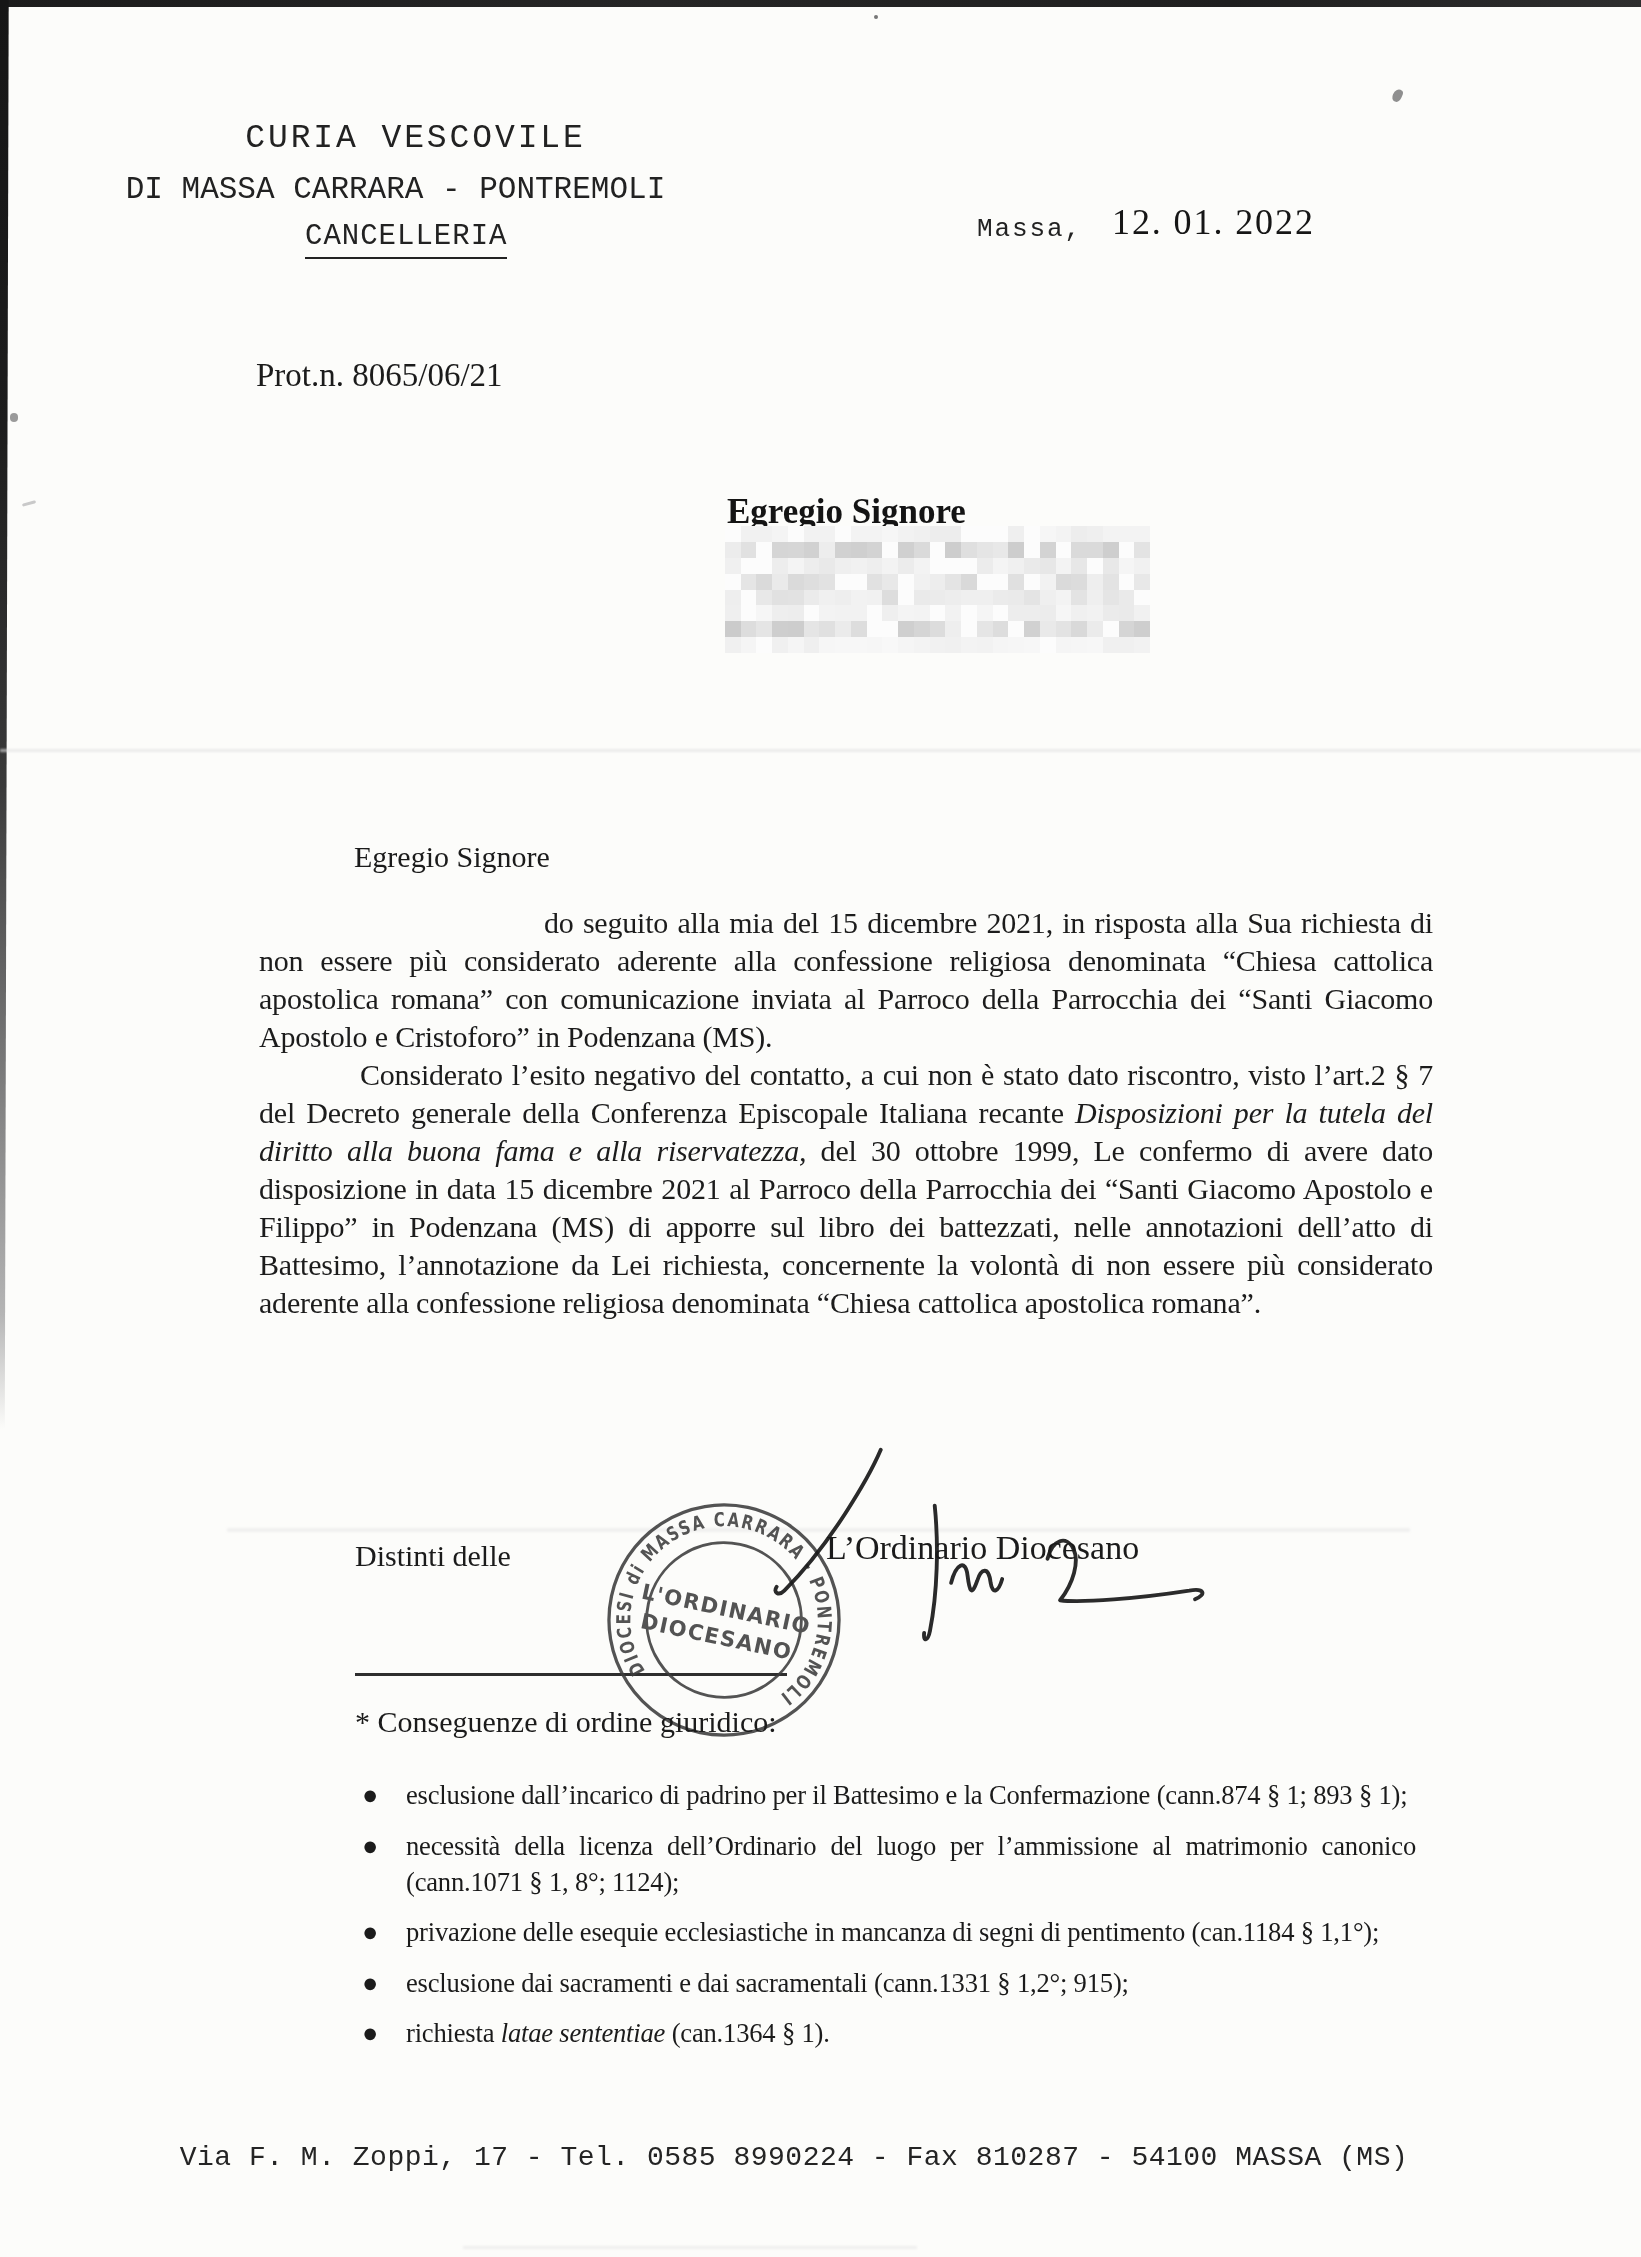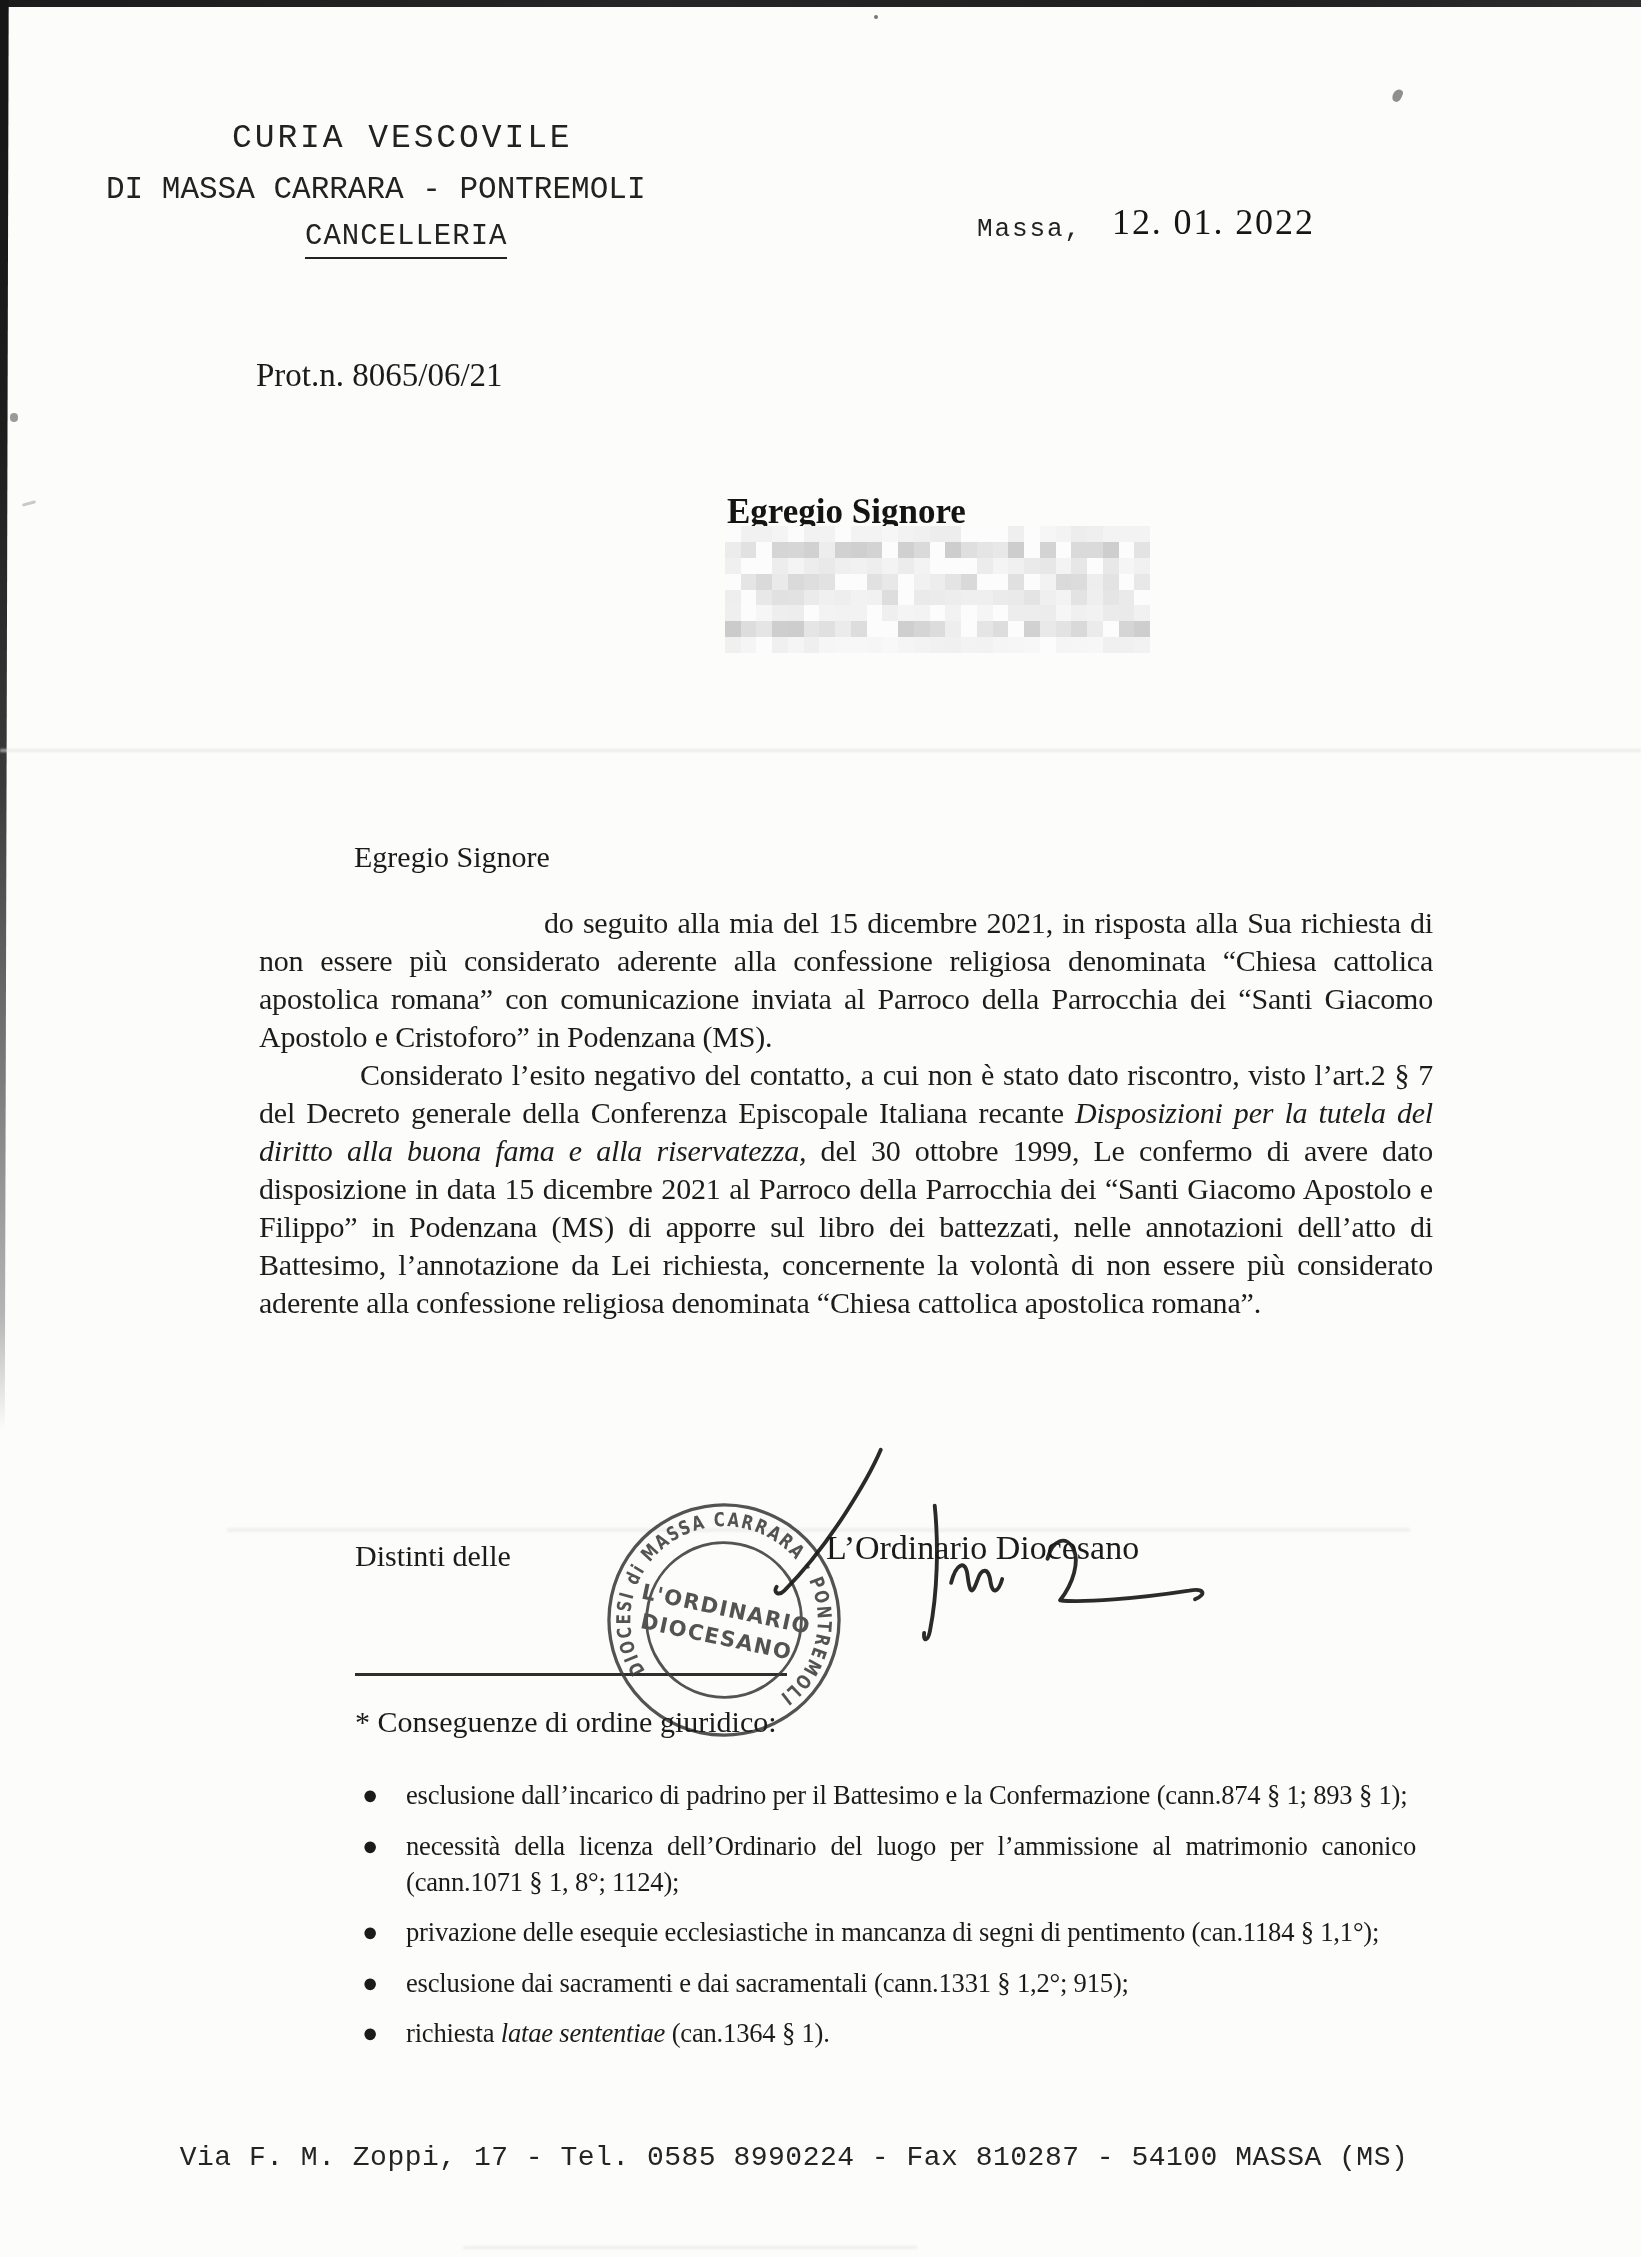--- a/index.html
+++ b/index.html
@@ -11,22 +11,22 @@
   .abs{position:absolute;}
   
   .scan-top{left:0;top:0;width:1641px;height:6.8px;background:linear-gradient(90deg,#1c1c1c 0%,#262626 40%,#1f1f1f 75%,#2e2e2e 100%);}
   .scan-left{left:0;top:0;width:8.7px;height:1429px;
     background:linear-gradient(180deg,#161616 0%,#1d1d1d 30%,#3a3a3a 55%,#7a7a7a 75%,#b5b5b5 92%,rgba(190,190,190,0) 100%);
     clip-path:polygon(0 0,100% 0,55% 100%,0 100%);}
   .crease{background:#e2e2e2;opacity:.65;filter:blur(1px);}
   .speck{border-radius:50%;}
   
   .mono{font-family:"Liberation Mono", monospace;color:#222;}
-  .lh1{left:232px;top:120px;width:367px;font-size:33px;letter-spacing:2.9px;text-align:left;white-space:nowrap;}
-  .lh2{left:106px;top:172px;width:579px;font-size:31px;letter-spacing:0px;text-align:left;white-space:nowrap;}
+  .lh1{left:232px;top:120px;width:367px;font-size:33px;letter-spacing:2.9px;text-align:center;white-space:nowrap;}
+  .lh2{left:106px;top:172px;width:579px;font-size:31px;letter-spacing:0px;text-align:center;white-space:nowrap;}
   .lh3{left:305px;top:220px;font-size:29px;letter-spacing:1px;border-bottom:2.9px double #222;padding-bottom:3.9px;white-space:nowrap;}
   .place{left:977px;top:214px;font-size:26px;letter-spacing:1.9px;}
   .date{left:1112px;top:201px;font-size:36px;letter-spacing:1.9px;color:#161616;}
   .prot{left:256px;top:357px;font-size:33px;}
   
   .rcpt{left:727px;top:492px;font-size:35px;font-weight:bold;color:#141414;}
   .pixgrid{left:725px;top:526px;width:425px;height:127px;display:grid;
     grid-template-columns:repeat(27,1fr);grid-template-rows:repeat(8,1fr);}
   
   .salut{left:354px;top:840px;font-size:30px;}

